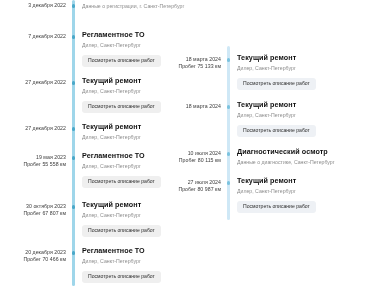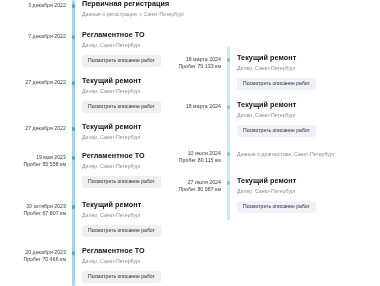--- a/index.html
+++ b/index.html
@@ -128,21 +128,20 @@
 
 <div class="timeline timeline-left">
   <div class="rail" style="background: rgb(159, 214, 234);"></div>
   <div class="events">
       <div class="event" style="top: 2px;">
         <div class="meta">
           <span class="meta-date">3 декабря 2022</span>
         </div>
         <span class="dot" style="background: rgb(74, 168, 201);"></span>
         <div class="body">
-          <div class="title">Первичная регистрация</div>
           <div class="subtitle">Данные о регистрации, г. Санкт-Петербург</div>
         </div>
       </div>
       <div class="event" style="top: 33px;">
         <div class="meta">
           <span class="meta-date">7 декабря 2022</span>
         </div>
         <span class="dot" style="background: rgb(74, 168, 201);"></span>
         <div class="body"><div class="title">Регламентное ТО</div><div class="subtitle">Дилер, Санкт-Петербург</div><button class="details-button" style="background: rgb(239, 239, 239);">Посмотреть описание работ</button></div>
       </div>
@@ -208,20 +207,21 @@
         <span class="dot" style="background: rgb(124, 195, 223);"></span>
         <div class="body"><div class="title">Текущий ремонт</div><div class="subtitle">Дилер, Санкт-Петербург</div><button class="details-button" style="background: rgb(238, 241, 245);">Посмотреть описание работ</button></div>
       </div>
       <div class="event" style="top: 150px;">
         <div class="meta">
           <span class="meta-date">10 июля 2024</span>
           <span class="meta-mileage">Пробег 80 115 км</span>
         </div>
         <span class="dot" style="background: rgb(124, 195, 223);"></span>
         <div class="body">
+          <div class="title">Диагностический осмотр</div>
           <div class="subtitle">Данные о диагностике, Санкт-Петербург</div>
         </div>
       </div>
       <div class="event" style="top: 179px;">
         <div class="meta">
           <span class="meta-date">27 июля 2024</span>
           <span class="meta-mileage">Пробег 80 987 км</span>
         </div>
         <span class="dot" style="background: rgb(124, 195, 223);"></span>
         <div class="body"><div class="title">Текущий ремонт</div><div class="subtitle">Дилер, Санкт-Петербург</div><button class="details-button" style="background: rgb(238, 241, 245);">Посмотреть описание работ</button></div>

